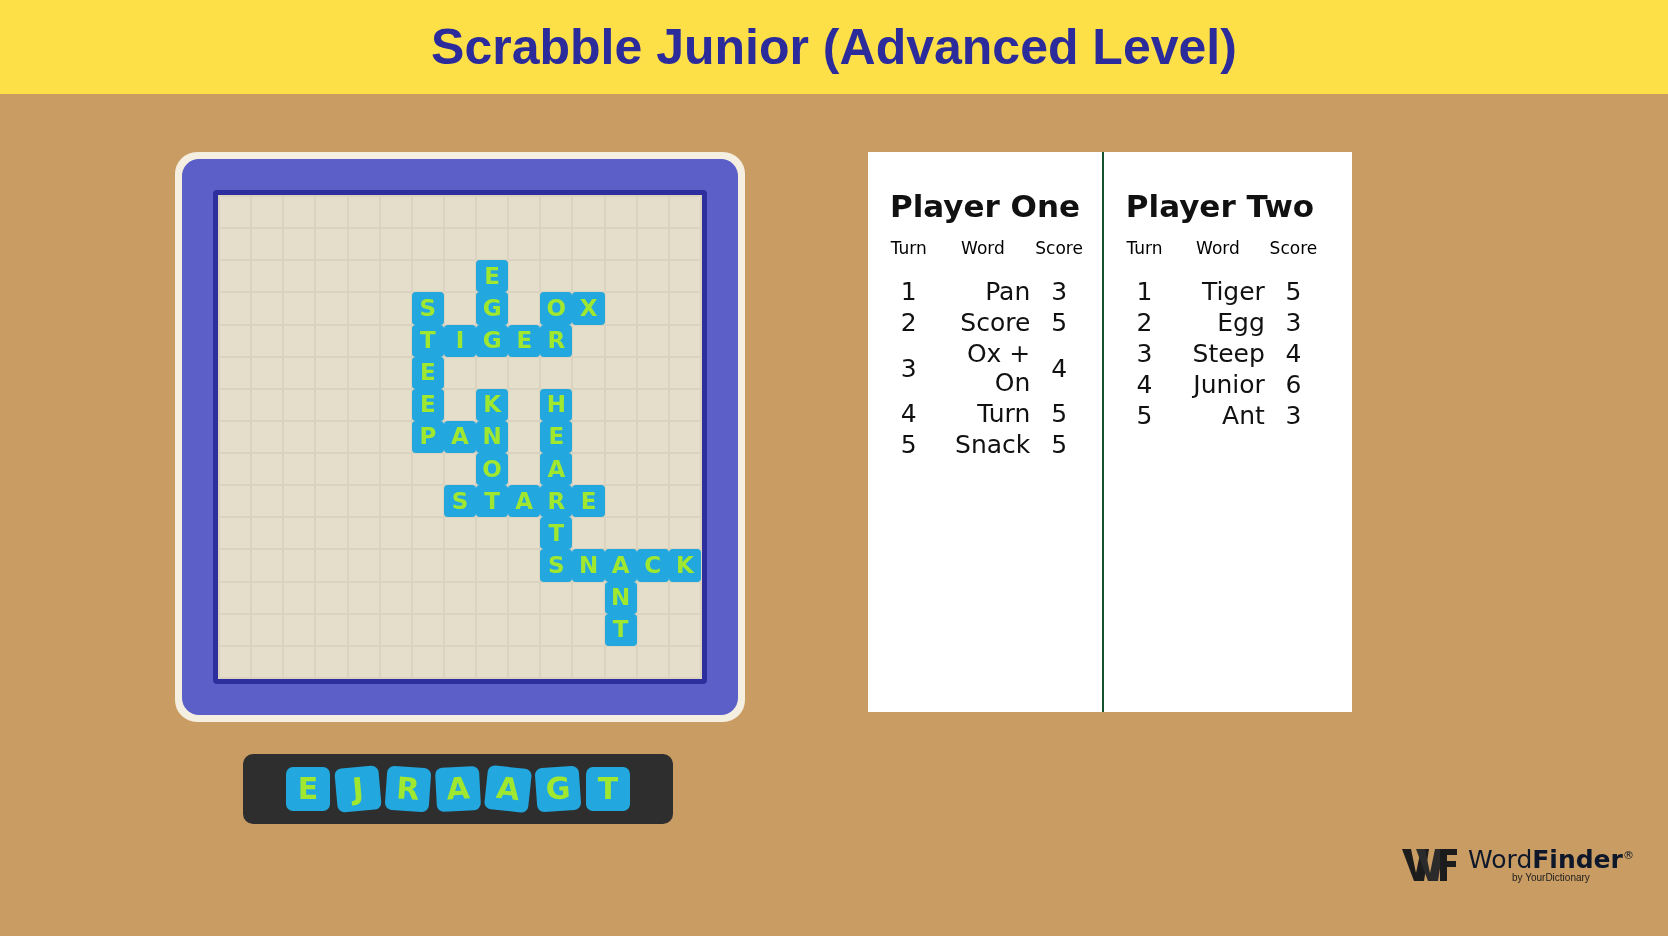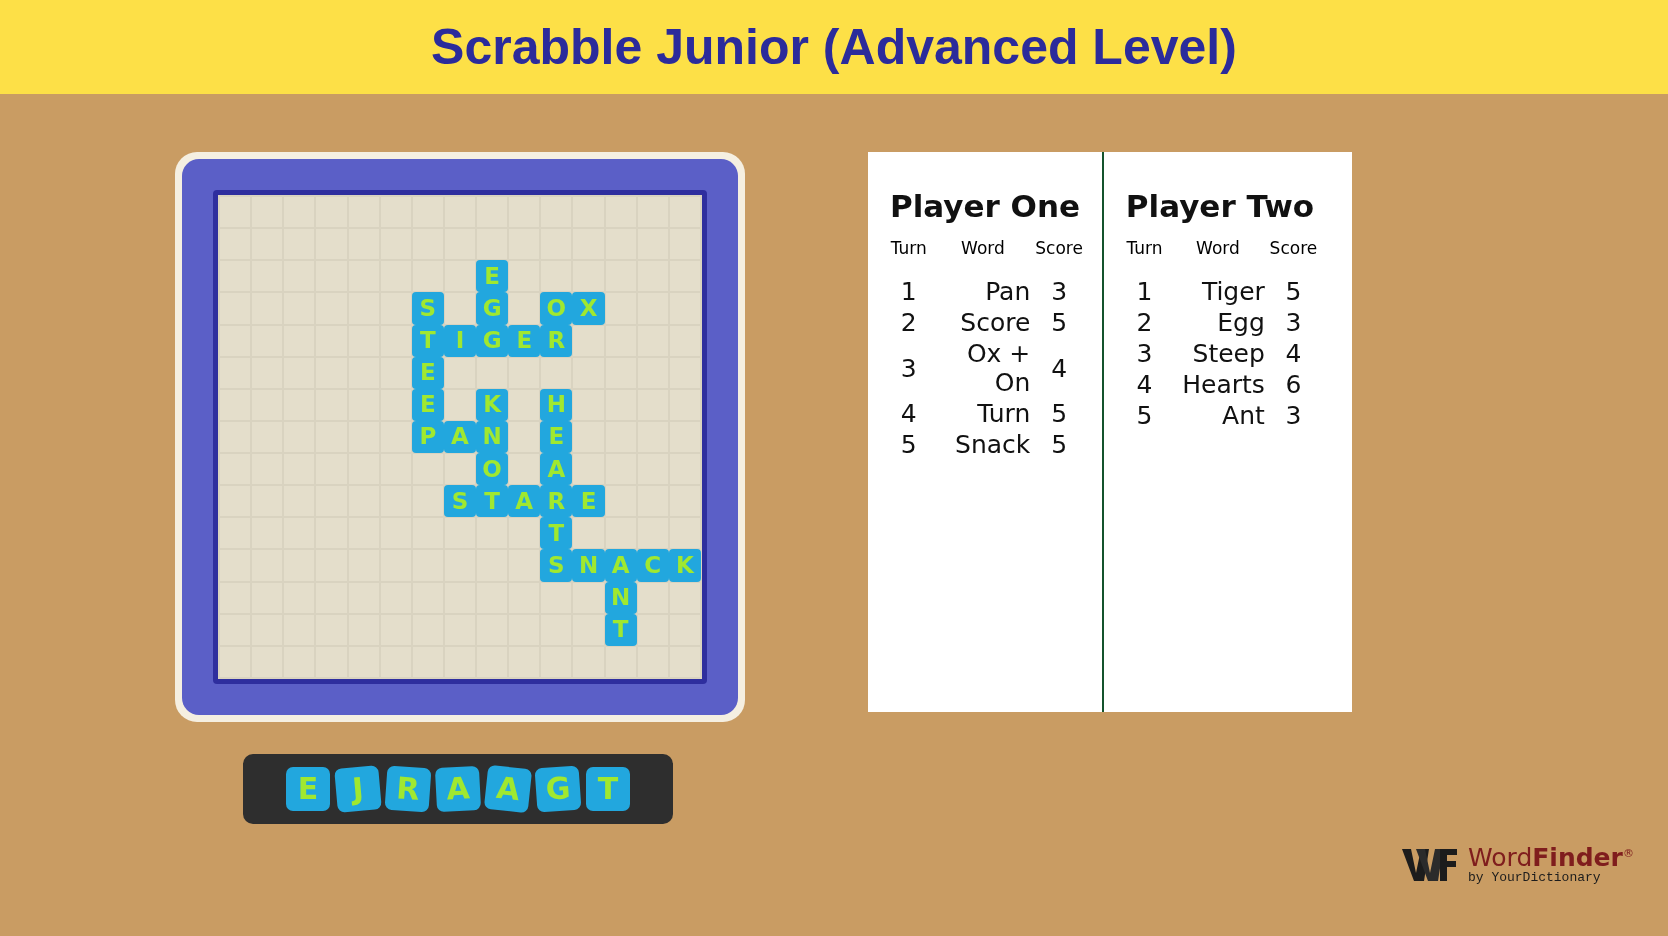--- a/index.html
+++ b/index.html
@@ -172,31 +172,31 @@
     left: 1400px; top: 740px;
     width: 230px; height: 62px;
     display: flex;
     align-items: center;
     gap: 10px;
   }
   .logo-mark { width: 58px; height: 44px; flex: none; }
   .logo-text { display: flex; flex-direction: column; line-height: 1.05; }
   .logo-name {
     font-size: 25px;
-    color: #7f1d1d;
+    color: #0f172a;
     font-family: "DejaVu Sans", sans-serif;
     white-space: nowrap;
   }
   .logo-name .bold { font-weight: bold; }
   .logo-name .reg { font-size: 11px; vertical-align: super; }
   .logo-sub {
-    font-size: 13px;
+    font-size: 10px;
     color: #1C1C1C;
-    text-align: left;
-    font-family: Liberation Mono, monospace;
+    text-align: center;
+    font-family: Liberation Sans, sans-serif;
     white-space: nowrap;
   }
 </style>
 </head>
 <body>
 
 <div class="header">
   <div class="header-title">Scrabble Junior (Advanced Level)</div>
 </div>
 
@@ -573,21 +573,21 @@
               <td class="word">Egg</td>
               <td class="score">3</td>
             </tr>
             <tr>
               <td class="turn">3</td>
               <td class="word">Steep</td>
               <td class="score">4</td>
             </tr>
             <tr>
               <td class="turn">4</td>
-              <td class="word">Hearts</td>
+              <td class="word">Junior</td>
               <td class="score">6</td>
             </tr>
             <tr>
               <td class="turn">5</td>
               <td class="word">Ant</td>
               <td class="score">3</td>
             </tr>
           </tbody>
         </table>
       </div>

